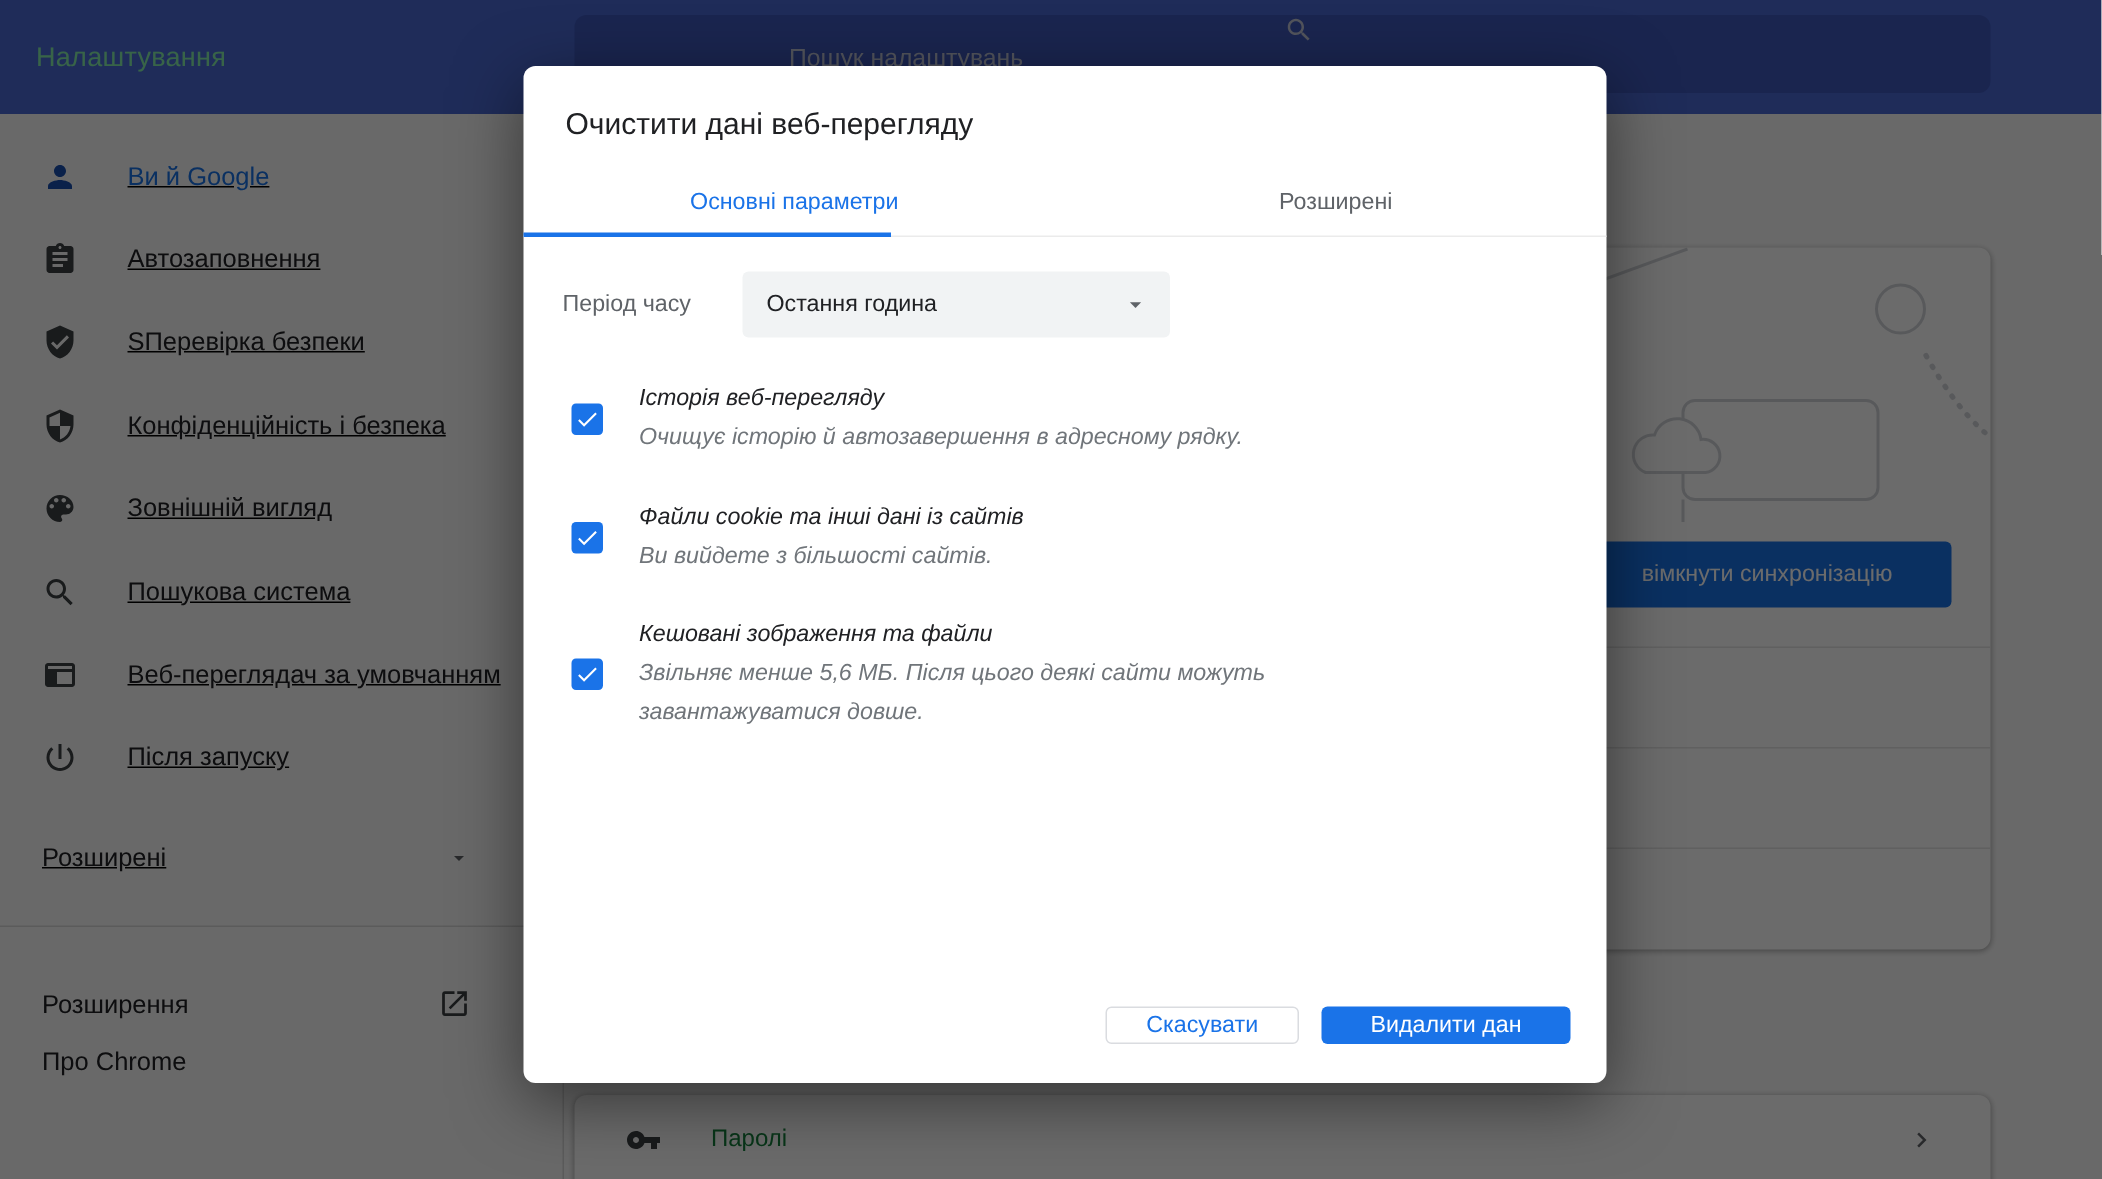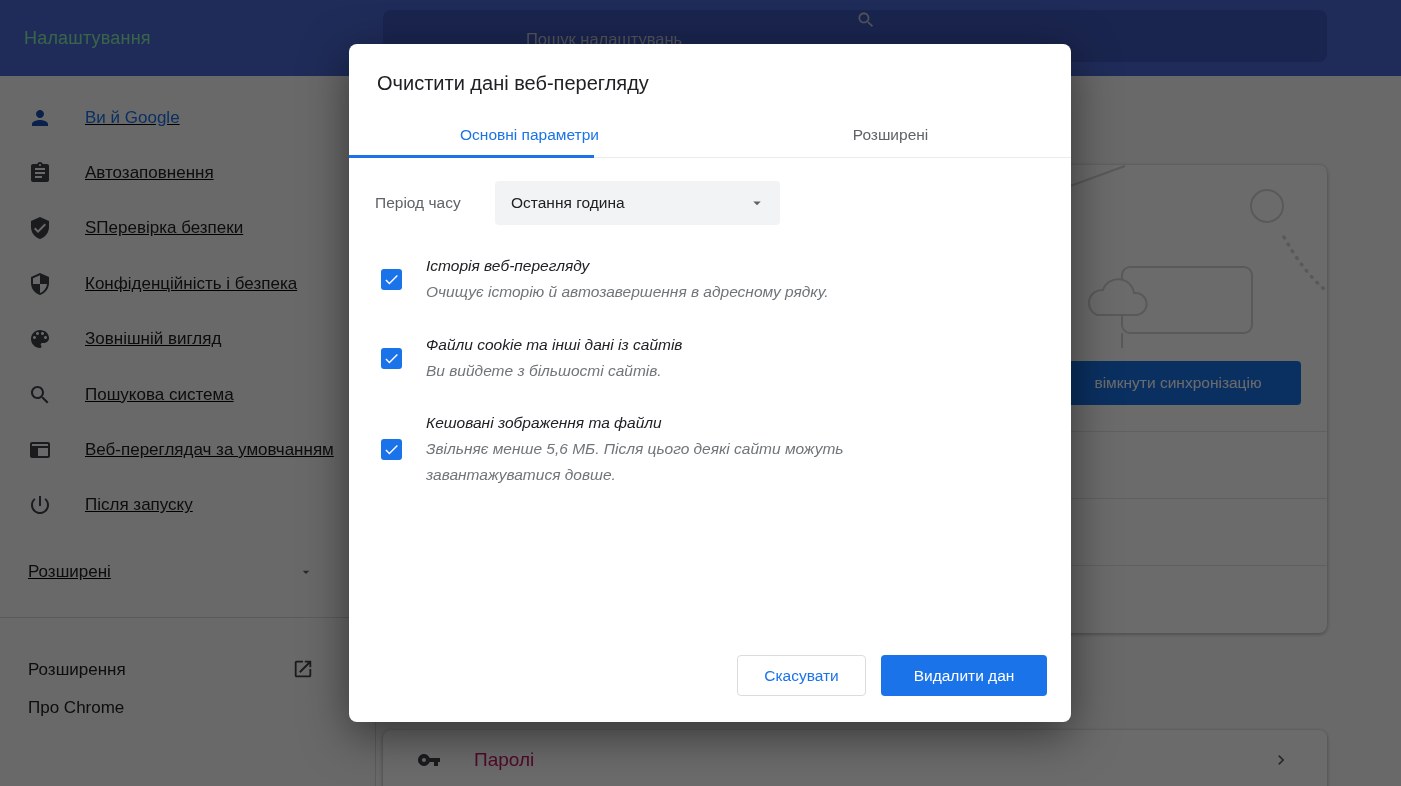--- a/index.html
+++ b/index.html
@@ -40,21 +40,21 @@
   .sync-card { position:absolute; left:383px; top:165px; width:944px; height:468px; background:#ffffff;
                border-radius:8px; box-shadow:0 1px 4px rgba(0,0,0,.35); }
   .card-divider { position:absolute; left:0; width:944px; height:1px; background:#e4e4e4; }
   .sync-button { position:absolute; left:672px; top:196px; width:246px; height:44px; background:#1a73e8;
                  border:none; border-radius:4px; color:#ffffff; font-size:15.5px; font-weight:500;
                  font-family:"Liberation Sans",sans-serif; cursor:pointer; white-space:nowrap; overflow:hidden; }
   .pw-card { position:absolute; left:383px; top:730px; width:944px; height:70px; background:#ffffff;
              border-radius:8px; box-shadow:0 1px 4px rgba(0,0,0,.35); }
   .pw-row { position:absolute; left:0; top:0; width:944px; height:60px; display:flex; align-items:center;
             padding:0 36px 0 34px; cursor:pointer; }
-  .pw-row span { margin-left:33px; font-size:19px; color:#be185d; flex:1 1 auto; }
+  .pw-row span { margin-left:33px; font-size:16px; color:#15803d; flex:1 1 auto; }
 
   
   .scrim { position:absolute; inset:0; background:rgba(0,0,0,0.58); z-index:10; }
 
   
   .dialog { position:absolute; left:349px; top:44px; width:722px; height:678px; background:#ffffff;
             border-radius:8px; box-shadow:0 12px 45px rgba(0,0,0,.5); z-index:20; }
   .dialog-title { position:absolute; left:28px; top:28px; font-size:20px; color:#202124; }
   .tabs { position:absolute; left:0; top:68px; width:722px; height:46px; display:flex;
           border-bottom:1px solid #ebebeb; }
@@ -71,21 +71,21 @@
 
   .cb-row { position:absolute; left:32px; display:flex; align-items:center; cursor:pointer; }
   .cb-row-1 { top:209px; } .cb-row-2 { top:288px; } .cb-row-3 { top:366px; }
   .checkbox { width:21px; height:21px; border-radius:3px; background:#1a73e8; flex:0 0 auto;
               display:flex; align-items:center; justify-content:center; }
   .cb-text { margin-left:24px; width:500px;font-style:italic; }
   .cb-title { font-size:15.5px; color:#202124; line-height:26px; }
   .cb-desc { font-size:15.5px; color:#70757a; line-height:26px; }
 
   .dialog-footer { position:absolute; right:24px; bottom:26px; display:flex; gap:15px; }
-  .btn { height:41px; border-radius:4px; font-size:15.5px; font-weight:500;
+  .btn { height:25px; border-radius:4px; font-size:15.5px; font-weight:500;
          font-family:"Liberation Sans",sans-serif; cursor:pointer; white-space:nowrap; overflow:hidden; }
   .btn-cancel { width:129px; background:#ffffff; border:1px solid #dadce0; color:#1a73e8; }
   .btn-confirm { width:166px; background:#1a73e8; border:none; color:#ffffff; }
 </style>
 </head>
 <body>
 
 <div class="page">
 
   <div class="header">

